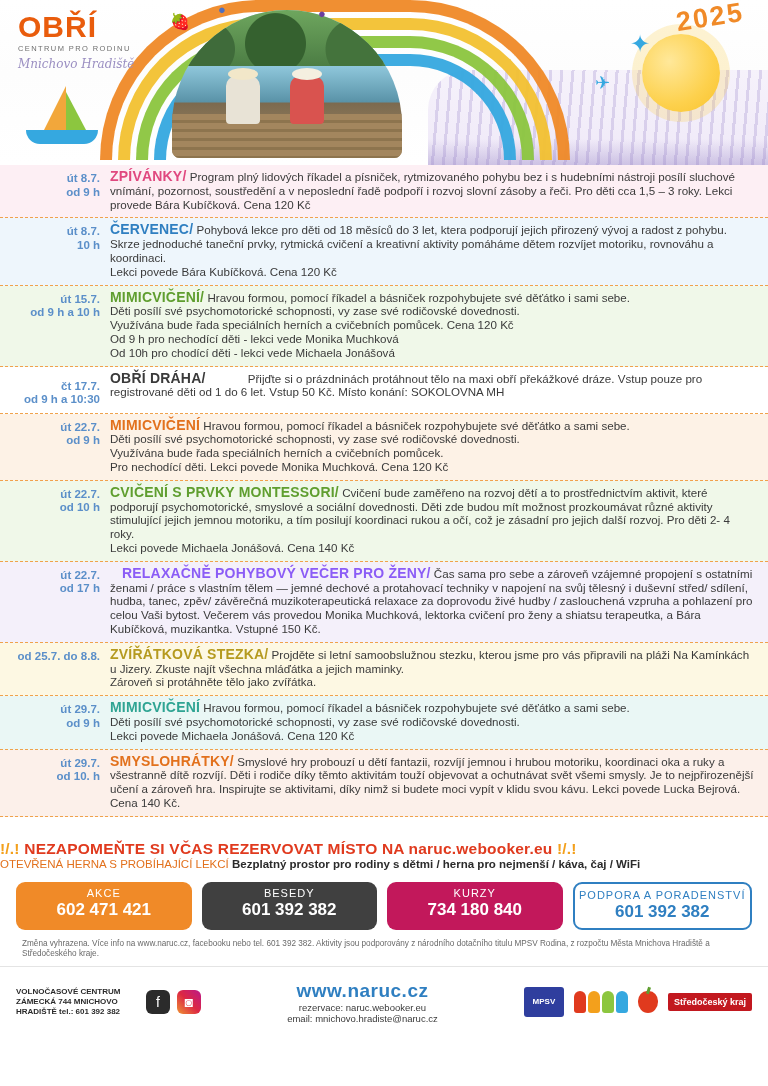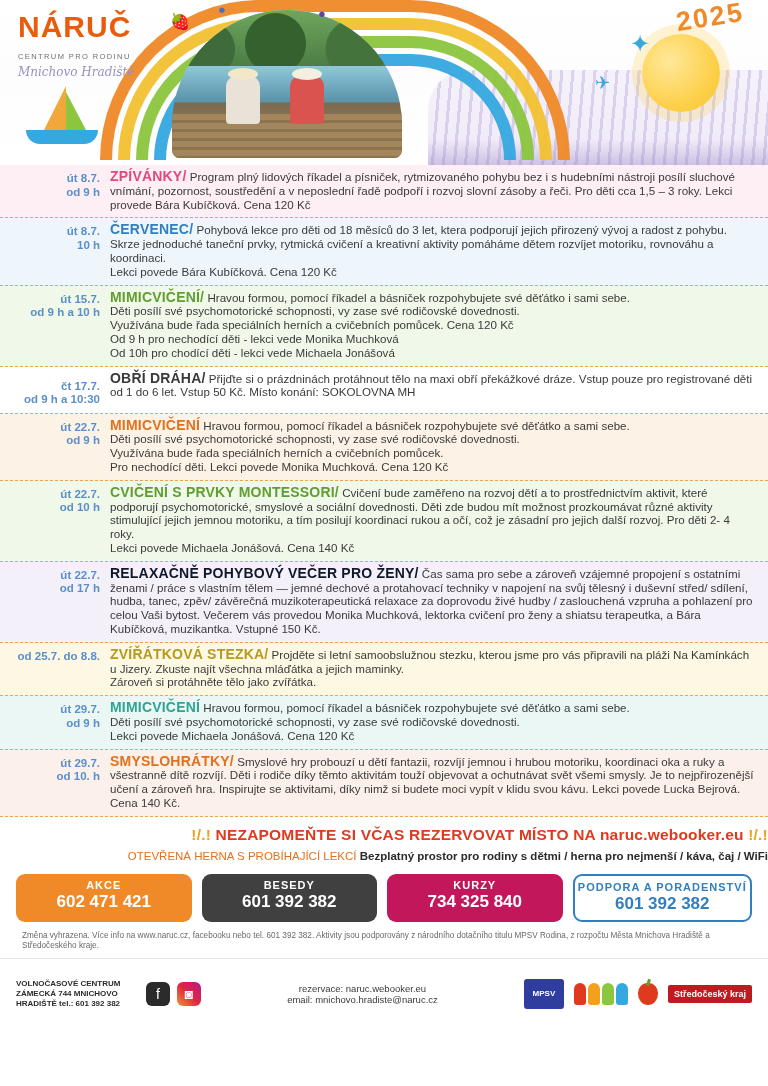--- a/index.html
+++ b/index.html
@@ -70,21 +70,21 @@
     position:absolute; bottom:34px; width:34px; height:48px; border-radius:10px 10px 4px 4px;
   }
   .photo .kid1 { left:54px; background:#e8e3d6; }
   .photo .kid2 { left:118px; background:#d9534f; }
   .photo .hat1, .photo .hat2 { position:absolute; width:30px; height:12px; border-radius:50%; background:#f2e7c9; }
   .photo .hat1 { left:56px; bottom:78px; }
   .photo .hat2 { left:120px; bottom:78px; background:#f4efe0; }
 
   .logo { position:absolute; left:18px; top:12px; width:150px; }
   .logo .word { font-size:30px; font-weight:bold; color:#e95c0c; letter-spacing:1px; line-height:1; }
-  .logo .sub { font-size:7.5px; color:#6f6f6f; letter-spacing:1.4px; margin-top:10px; }
+  .logo .sub { font-size:7.5px; color:#6f6f6f; letter-spacing:1.4px; margin-top:2px; }
   .logo .script { font-size:12px; color:#9b8fc2; font-style:italic; font-family:"DejaVu Serif", serif; margin-top:4px;}
   .boat {
     position:absolute; left:14px; top:86px; width:92px; height:60px;
   }
   .boat .sail1 { position:absolute; left:30px; top:0; width:0; height:0; border-left:22px solid transparent; border-bottom:44px solid #f2a73b; }
   .boat .sail2 { position:absolute; left:52px; top:6px; width:0; height:0; border-right:20px solid transparent; border-bottom:38px solid #8cc63f; }
   .boat .hull  { position:absolute; left:12px; top:44px; width:72px; height:14px; background:#35a8e0; border-radius:0 0 30px 30px; }
 
   .month {
     position:absolute; right:24px; top:6px; text-align:right;
@@ -123,44 +123,44 @@
   .c-pink   .title { color:#e0487f; }
   .c-blue   { background:#eef6fc; }
   .c-blue   .title { color:#2f7fc1; }
   .c-green  { background:#f0f8e9; }
   .c-green  .title { color:#5f9e2f; }
   .c-white  { background:#ffffff; }
   .c-white  .title { color:#3a3a3a; }
   .c-orange { background:#fdf2e6; }
   .c-orange .title { color:#e2711d; }
   .c-purple { background:#f4f0fa; }
-  .c-purple .title { color:#0f172a; }
+  .c-purple .title { color:#8b5cf6;margin-left:12px; }
   .c-yellow { background:#fdf8e3; }
   .c-yellow .title { color:#b59a1f; }
   .c-teal   { background:#eaf7f5; }
   .c-teal   .title { color:#2fa493; }
   .c-rose   { background:#fcf0ea; }
   .c-rose   .title { color:#e2711d; }
 
   
   .reserve {
-    text-align:right; padding:9px 0 4px 0; background:#ffffff;
+    text-align:left; padding:23px 0 4px 0; background:#ffffff;
   }
   .reserve .line1 { color:#e03a1e; font-weight:bold; font-size:15.5px; letter-spacing:.2px;}
   .reserve .bang { color:#f3a01c; font-weight:bold; }
-  .reserve .line2 { margin-top:6px; font-size:11.5px; color:#e2711d; }
+  .reserve .line2 { font-size:11.5px; color:#e2711d; }
   .reserve .line2 b { color:#2b2b2b; }
 
   .cards {
     display:flex; justify-content:center; gap:10px; padding:8px 16px 4px 16px;
   }
   .card {
     flex:1; border-radius:9px; color:#ffffff; text-align:center; padding:5px 2px 6px 2px;
   }
-  .card .label { font-size:11px; font-weight:bold; letter-spacing:1px; }
+  .card .label { font-size:11px; font-weight:normal; letter-spacing:1px; }
   .card .num { font-size:17px; font-weight:bold; margin-top:1px; }
   .card.akce { background:#f08a28; }
   .card.besedy { background:#404040; }
   .card.kurzy { background:#c2185b; }
   .card.podpora { background:#ffffff; color:#2f7fc1; border:2px solid #2f7fc1; }
   .card.podpora .label { color:#2f7fc1; }
   .card.podpora .num { color:#2f7fc1; }
 
   .fineprint {
     font-size:8.2px; color:#6a6a6a; padding:5px 26px 6px 22px; line-height:10.5px;
@@ -207,21 +207,21 @@
     <div class="hat2"></div>
   </div>
 
   <div class="berry1">🍓</div>
   <div class="berry2">●</div>
   <div class="berry3">●</div>
   <div class="butterfly">✦</div>
   <div class="dragonfly">✈</div>
 
   <div class="logo">
-    <div class="word">NÁRUČ</div>
+    <div class="word">OBŘÍ</div>
     <div class="sub">CENTRUM PRO RODINU</div>
     <div class="script">Mnichovo Hradiště</div>
   </div>
 
   <div class="boat">
     <div class="sail1"></div>
     <div class="sail2"></div>
     <div class="hull"></div>
   </div>
 
@@ -247,21 +247,21 @@
 od 9 h a 10 h</div>
       <div class="body"><span class="title">MIMICVIČENÍ/</span><span class="txt" style="white-space: pre-line;"> Hravou formou, pomocí říkadel a básniček rozpohybujete své děťátko i sami sebe.
 Děti posílí své psychomotorické schopnosti, vy zase své rodičovské dovednosti.
 Využívána bude řada speciálních herních a cvičebních pomůcek. Cena 120 Kč
 Od 9 h pro nechodící děti - lekci vede Monika Muchková
 Od 10h pro chodící děti - lekci vede Michaela Jonášová</span></div>
     </div>
     <div class="row c-white">
       <div class="date" style="white-space: pre-line; margin-top: 6px;">čt 17.7.
 od 9 h a 10:30</div>
-      <div class="body"><span class="title">OBŘÍ DRÁHA/</span><span class="txt" style="white-space: pre-line;"> Přijďte si o prázdninách protáhnout tělo na maxi obří překážkové dráze. Vstup pouze pro registrované děti od 1 do 6 let. Vstup 50 Kč. Místo konání: SOKOLOVNA MH</span></div>
+      <div class="body"><span class="title">OBŘÍ DRÁHA/</span><span class="txt" style="white-space: pre-line; margin-left: 39px;"> Přijďte si o prázdninách protáhnout tělo na maxi obří překážkové dráze. Vstup pouze pro registrované děti od 1 do 6 let. Vstup 50 Kč. Místo konání: SOKOLOVNA MH</span></div>
     </div>
     <div class="row c-orange">
       <div class="date" style="white-space: pre-line;">út 22.7.
 od 9 h</div>
       <div class="body"><span class="title">MIMICVIČENÍ</span><span class="txt" style="white-space: pre-line;">  Hravou formou, pomocí říkadel a básniček rozpohybujete své děťátko a sami sebe.
 Děti posílí své psychomotorické schopnosti, vy zase své rodičovské dovednosti.
 Využívána bude řada speciálních herních a cvičebních pomůcek.
 Pro nechodící děti.  Lekci povede Monika Muchková. Cena 120 Kč</span></div>
     </div>
     <div class="row c-green">
@@ -310,40 +310,41 @@
     <div class="card akce">
       <div class="label">AKCE</div>
       <div class="num">602 471 421</div>
     </div>
     <div class="card besedy">
       <div class="label">BESEDY</div>
       <div class="num">601 392 382</div>
     </div>
     <div class="card kurzy">
       <div class="label">KURZY</div>
-      <div class="num">734 325 840</div>
+      <div class="num">734 180 840</div>
     </div>
     <div class="card podpora">
       <div class="label">PODPORA A PORADENSTVÍ</div>
       <div class="num">601 392 382</div>
     </div>
   </div>
 
 <div class="fineprint">Změna vyhrazena. Více info na www.naruc.cz, facebooku nebo tel. 601 392 382. Aktivity jsou podporovány z národního dotačního titulu MPSV Rodina, z rozpočtu Města Mnichova Hradiště a Středočeského kraje.</div>
 
 <div class="footer">
   <div class="addr">VOLNOČASOVÉ CENTRUM
 ZÁMECKÁ 744
 MNICHOVO HRADIŠTĚ
 tel.: 601 392 382</div>
   <div class="social">
     <div class="soc fb">f</div>
     <div class="soc ig">◙</div>
   </div>
   <div class="web">
+    <div class="url">www.naruc.cz</div>
     <div class="r1">rezervace: naruc.webooker.eu</div>
     <div class="r2">email: mnichovo.hradiste@naruc.cz</div>
   </div>
   <div class="mpsv">MPSV</div>
   <div class="kids">
     <div class="kid" style="background:#e03a1e"></div>
     <div class="kid" style="background:#f3a01c"></div>
     <div class="kid" style="background:#8cc63f"></div>
     <div class="kid" style="background:#35a8e0"></div>
   </div>

